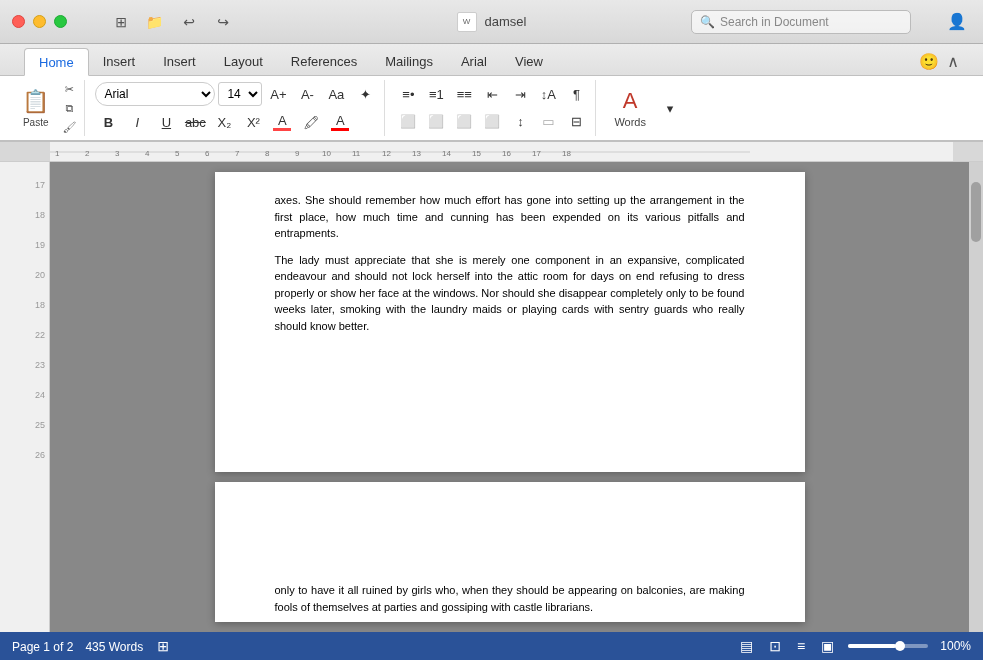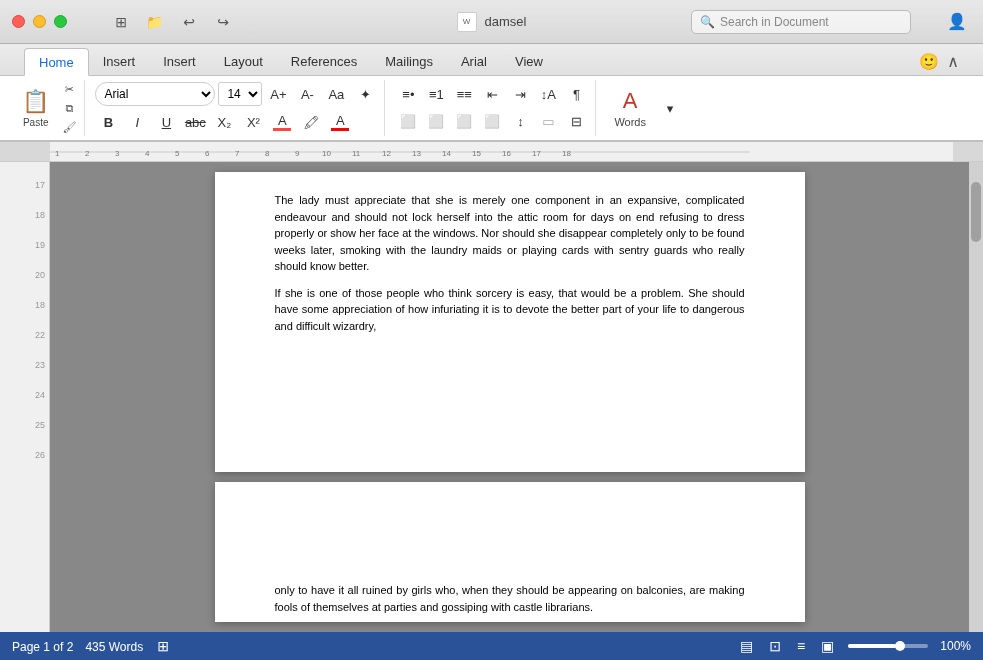--- a/index.html
+++ b/index.html
@@ -492,22 +492,22 @@
     <div class="margin-num">22</div>
     <div class="margin-num">23</div>
     <div class="margin-num">24</div>
     <div class="margin-num">25</div>
     <div class="margin-num">26</div>
   </div>
 
   <div class="doc-scroll-area">
 
     <div class="page page-first">
+      <p class="paragraph-text">axes. She should remember how much effort has gone into setting up the arrangement in the first place, how much time and cunning has been expended on its various pitfalls and entrapments.</p>
       <p class="paragraph-text">The lady must appreciate that she is merely one component in an expansive, complicated endeavour and should not lock herself into the attic room for days on end refusing to dress properly or show her face at the windows. Nor should she disappear completely only to be found weeks later, smoking with the laundry maids or playing cards with sentry guards who really should know better.</p>
-      <p class="paragraph-text">If she is one of those people who think sorcery is easy, that would be a problem. She should have some appreciation of how infuriating it is to devote the better part of your life to dangerous and difficult wizardry,</p>
     </div>
 
     <div class="page page-second">
       <div style="height: 80px;"></div>
       <p class="paragraph-text">only to have it all ruined by girls who, when they should be appearing on balconies, are making fools of themselves at parties and gossiping with castle librarians.</p>
     </div>
   </div>
 
   <div class="scrollbar">
     <div class="scrollbar-thumb"></div>

